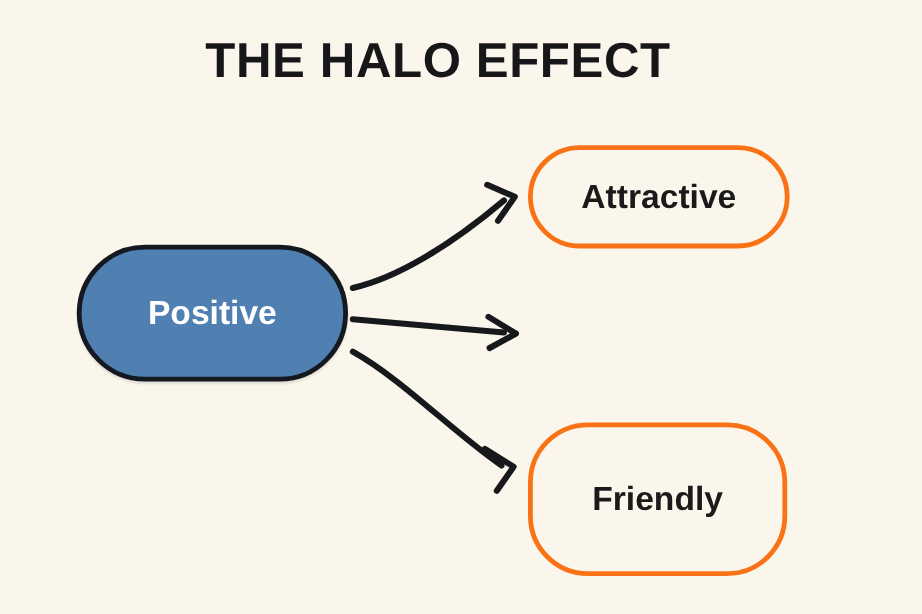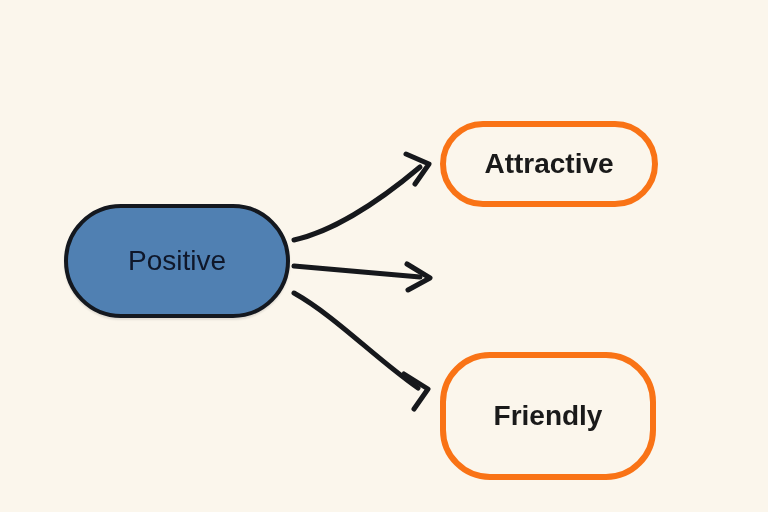--- a/index.html
+++ b/index.html
@@ -42,29 +42,29 @@
     text-align: center;
   }
   #node-source {
     left: 64px;
     top: 204px;
     width: 226px;
     height: 114px;
     background: #5080b2;
     border: 4px solid #14181f;
     border-radius: 57px;
-    color: #0f172a;
+    color: #ffffff;
     font-size: 28px;
-    font-weight: normal;
+    font-weight: bold;
     line-height: 1.22;
     box-shadow: 0 2px 2px rgba(0,0,0,0.10);
   }
   .node-outline {
     background: transparent;
-    border: 6px solid #f97316;
+    border: 4px solid #f97316;
     color: #1a1a1a;
     font-size: 28px;
     font-weight: bold;
   }
   #node-attractive {
     left: 440px;
     top: 121px;
     width: 218px;
     height: 86px;
     border-radius: 43px;
@@ -103,20 +103,21 @@
     stroke-width: 5;
     stroke-linecap: round;
     stroke-linejoin: round;
   }
 </style>
 </head>
 <body>
 
 <div id="diagram-canvas">
 
+  <div id="page-title">THE HALO EFFECT</div>
 
   <svg id="arrow-layer" viewBox="0 0 768 512" width="768" height="512" xmlns="http://www.w3.org/2000/svg">
     <g>
       <path class="arrow-path" d="M 294 240 C 330 232 375 205 420 167"></path>
       <path class="arrow-head" d="M 406 154 L 429 164 L 415 184"></path>
     </g>
     <g>
       <path class="arrow-path" d="M 294 266 L 420 277"></path>
       <path class="arrow-head" d="M 407 264 L 430 278 L 408 290"></path>
     </g>

